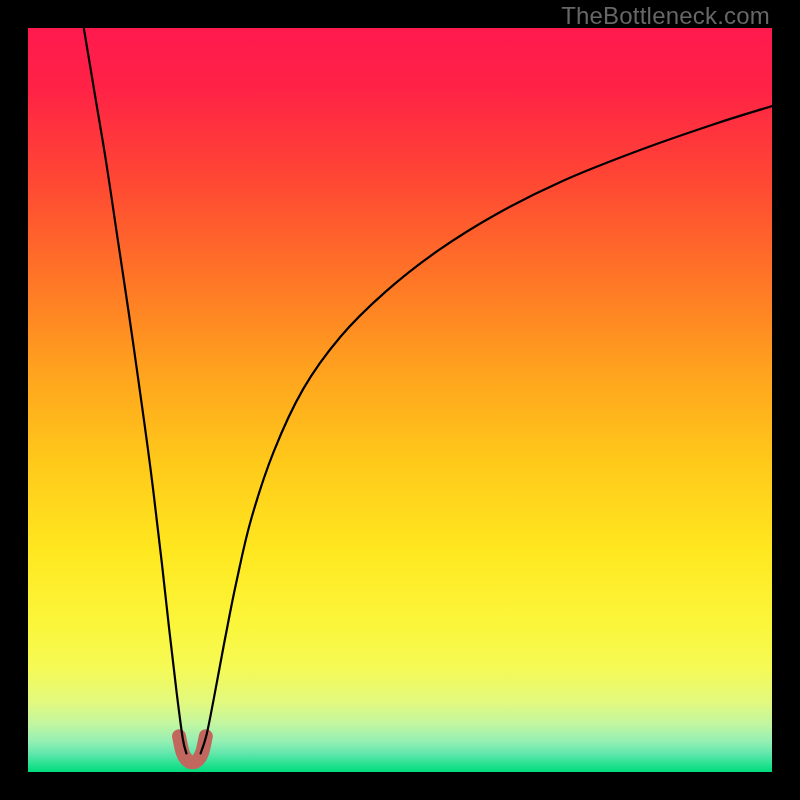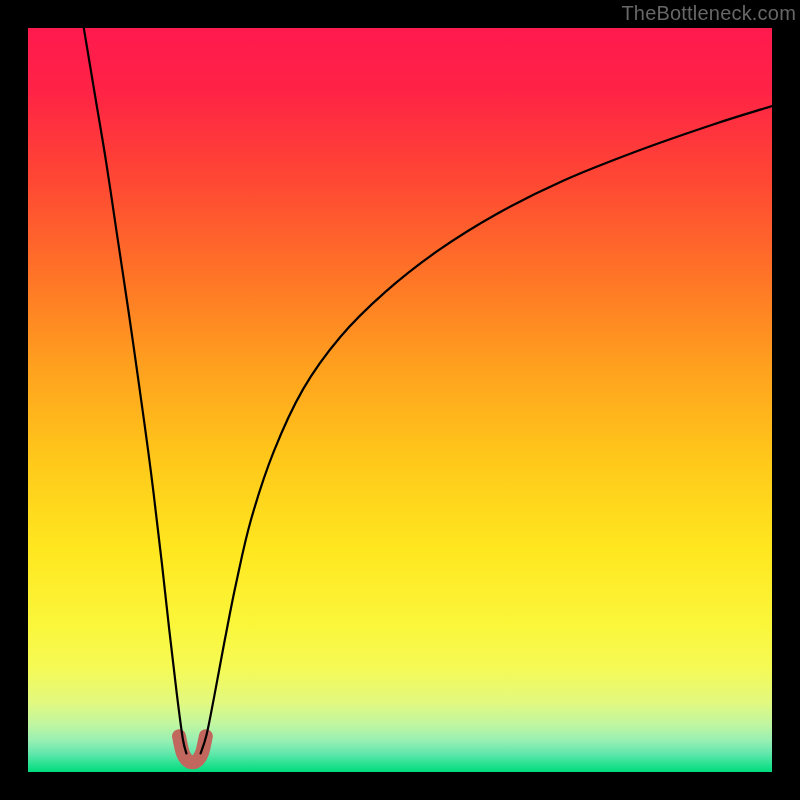--- a/index.html
+++ b/index.html
@@ -13,23 +13,23 @@
   }
   .stage {
     position: relative;
     width: 800px;
     height: 800px;
     background: #000;
   }
   .watermark {
     position: absolute;
     top: 2px;
-    right: 4px;
+    right: 30px;
     color: #676767;
-    font-size: 20px;
+    font-size: 24px;
     font-weight: 500;
     letter-spacing: 0.2px;
     z-index: 10;
   }
   svg.plot {
     position: absolute;
     left: 28px;
     top: 28px;
     width: 744px;
     height: 744px;

